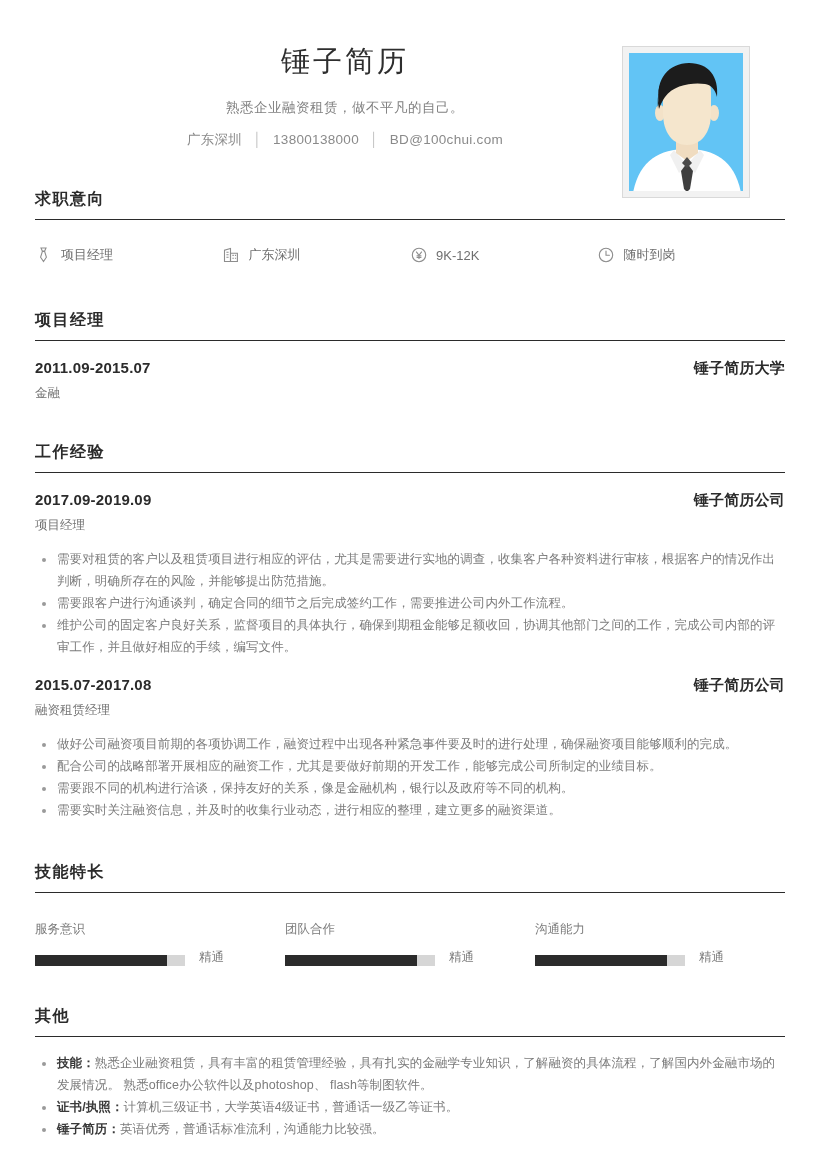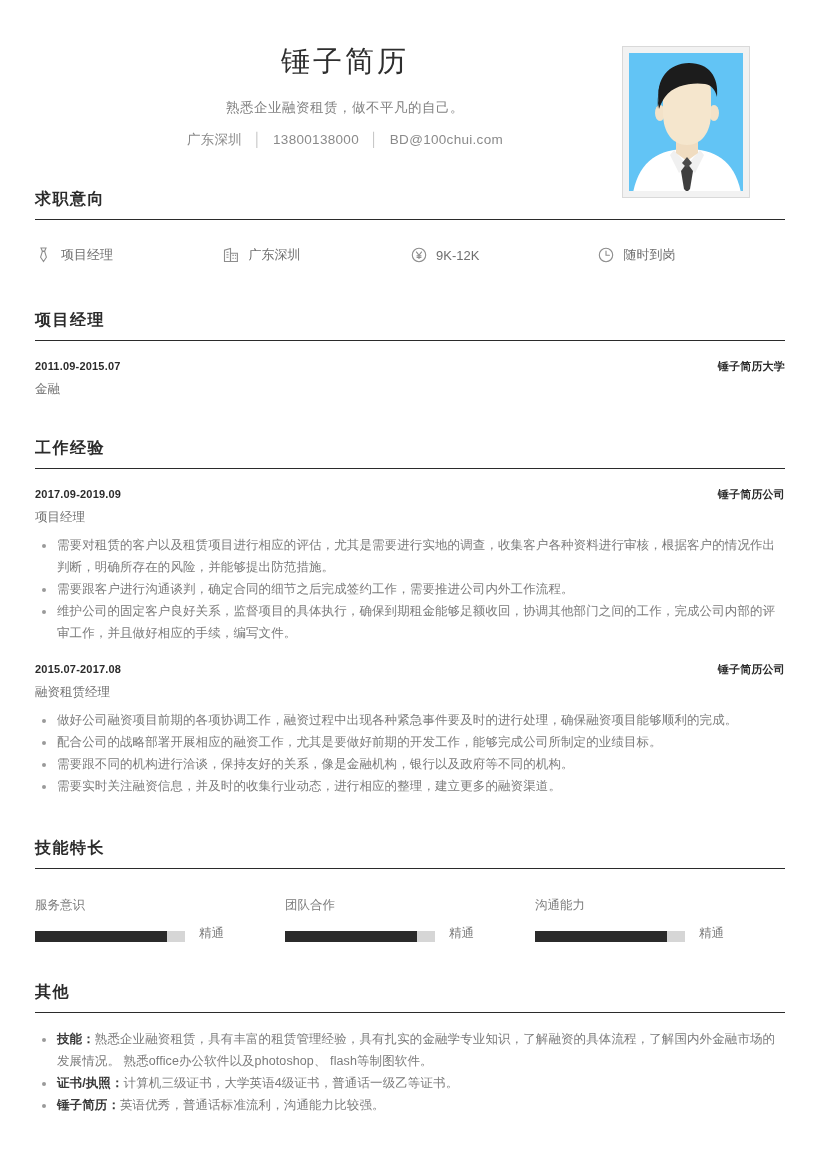--- a/index.html
+++ b/index.html
@@ -109,33 +109,33 @@
     flex: 0 0 auto;
   }
   .intent-item .glyph svg { display: block; }
 
   
   .entry { padding-top: 18px; }
   .entry-head {
     display: flex;
     justify-content: space-between;
     align-items: baseline;
-    font-size: 11px;
+    font-size: 15px;
     font-weight: bold;
     color: #2b2b2b;
     letter-spacing: 0.2px;
   }
   .entry-sub {
     margin-top: 7px;
     font-size: 12.5px;
     color: #737373;
     font-family: Liberation Serif, serif;
   }
   .bullets {
-    margin-top: 9px;
+    margin-top: 15px;
     list-style: none;
   }
   .bullets li {
     position: relative;
     padding-left: 22px;
     font-size: 12.5px;
     line-height: 1.75;
     color: #7b7b7b;
     letter-spacing: 0.1px;
   }

